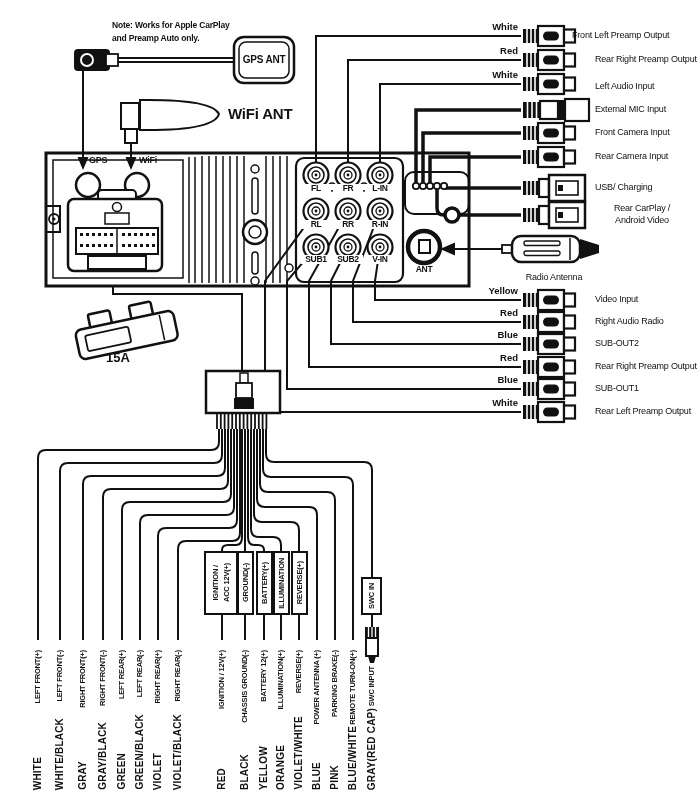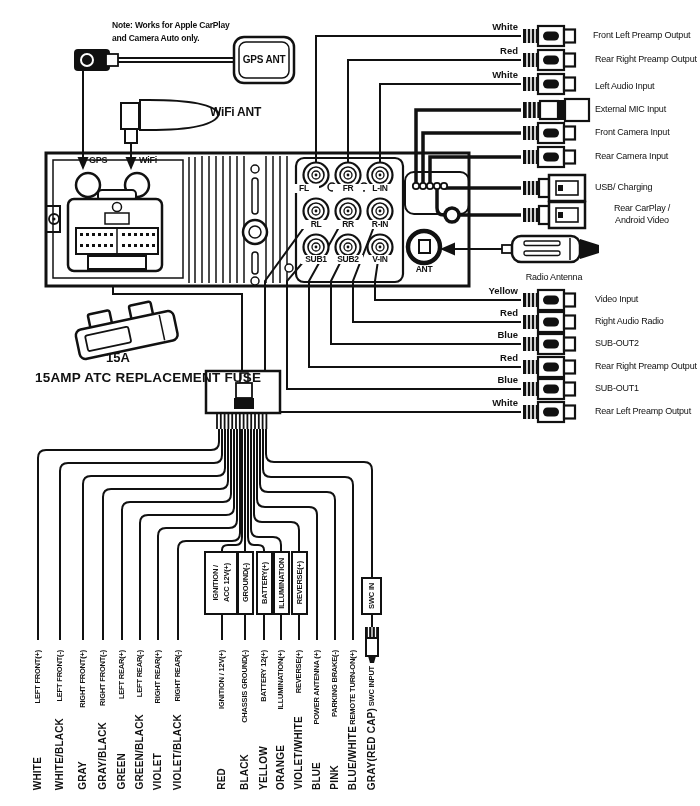--- a/index.html
+++ b/index.html
@@ -323,67 +323,66 @@
     <use href="#rca" x="523" y="300"></use>
     <use href="#rca" x="523" y="322"></use>
     <use href="#rca" x="523" y="344"></use>
     <use href="#rca" x="523" y="367"></use>
     <use href="#rca" x="523" y="389"></use>
     <use href="#rca" x="523" y="412"></use>
   </g>
 </svg>
 
 <div class="lab note" style="left:112px;top:19px">Note: Works for Apple CarPlay</div>
-<div class="lab note" style="left:112px;top:32px">and Camera Auto only.</div>
+<div class="lab note" style="left:112px;top:32px">and Preamp Auto only.</div>
 
 <div class="lab bold ctr" style="left:234px;top:54px;width:60px;font-size:10px">GPS ANT</div>
-<div class="lab bold" style="left:210px;top:105px;font-size:12px">WiFi ANT</div>
+<div class="lab bold" style="left:228px;top:105px;font-size:15px">WiFi ANT</div>
 <div class="lab bold" style="left:89px;top:155px">GPS</div>
 <div class="lab bold" style="left:139px;top:155px">WiFi</div>
 
-<div class="jlab" style="left:289px;top:184px">FL</div>
+<div class="jlab" style="left:301px;top:184px">FL</div>
 <div class="jlab" style="left:333px;top:184px">FR</div>
 <div class="jlab" style="left:365px;top:184px">L-IN</div>
 <div class="jlab" style="left:301px;top:220px">RL</div>
 <div class="jlab" style="left:333px;top:220px">RR</div>
 <div class="jlab" style="left:365px;top:220px">R-IN</div>
 <div class="jlab" style="left:301px;top:255px">SUB1</div>
 <div class="jlab" style="left:333px;top:255px">SUB2</div>
 <div class="jlab" style="left:365px;top:255px">V-IN</div>
 <div class="jlab" style="left:408px;top:265px;width:32px;background:none">ANT</div>
 
 <div class="colw" style="left:474px;top:21px">White</div>
 <div class="colw" style="left:474px;top:45px">Red</div>
 <div class="colw" style="left:474px;top:69px">White</div>
 <div class="colw" style="left:474px;top:285px">Yellow</div>
 <div class="colw" style="left:474px;top:307px">Red</div>
 <div class="colw" style="left:474px;top:329px">Blue</div>
 <div class="colw" style="left:474px;top:352px">Red</div>
 <div class="colw" style="left:474px;top:374px">Blue</div>
 <div class="colw" style="left:474px;top:397px">White</div>
 
-<div class="lab" style="left:593px;top:30px">Front Left Preamp Output</div>
+<div class="lab" style="left:572px;top:30px">Front Left Preamp Output</div>
 <div class="lab" style="left:595px;top:54px">Rear Right Preamp Output</div>
 <div class="lab" style="left:595px;top:81px">Left Audio Input</div>
 <div class="lab" style="left:595px;top:104px">External MIC Input</div>
 <div class="lab" style="left:595px;top:127px">Front Camera Input</div>
 <div class="lab" style="left:595px;top:151px">Rear Camera Input</div>
 <div class="lab" style="left:595px;top:182px">USB/ Charging</div>
 <div class="lab ctr" style="left:592px;top:203px;width:100px">Rear CarPlay /</div>
 <div class="lab ctr" style="left:592px;top:215px;width:100px">Android Video</div>
 <div class="lab ctr" style="left:508px;top:272px;width:92px">Radio Antenna</div>
 <div class="lab" style="left:595px;top:294px">Video Input</div>
 <div class="lab" style="left:595px;top:316px">Right Audio Radio</div>
 <div class="lab" style="left:595px;top:338px">SUB-OUT2</div>
 <div class="lab" style="left:595px;top:361px">Rear Right Preamp Output</div>
 <div class="lab" style="left:595px;top:383px">SUB-OUT1</div>
 <div class="lab" style="left:595px;top:406px">Rear Left Preamp Output</div>
 
 <div class="fuse-big" style="left:106px;top:350px">15A</div>
-<div class="fuse-cap" style="left:35px;top:370px">15AMP ATC REPLACEMENT FUSE</div>
 
 <div class="wbox" style="left:204px;top:551px;width:34px;height:64px">
   <span class="vt">IGNITION /</span>
   <span class="vt">ACC 12V(+)</span>
 </div>
 <div class="wbox" style="left:237px;top:551px;width:17px;height:64px">
   <span class="vt">GROUND(-)</span>
 </div>
 <div class="wbox" style="left:256px;top:551px;width:17px;height:64px">
   <span class="vt">BATTERY(+)</span>

